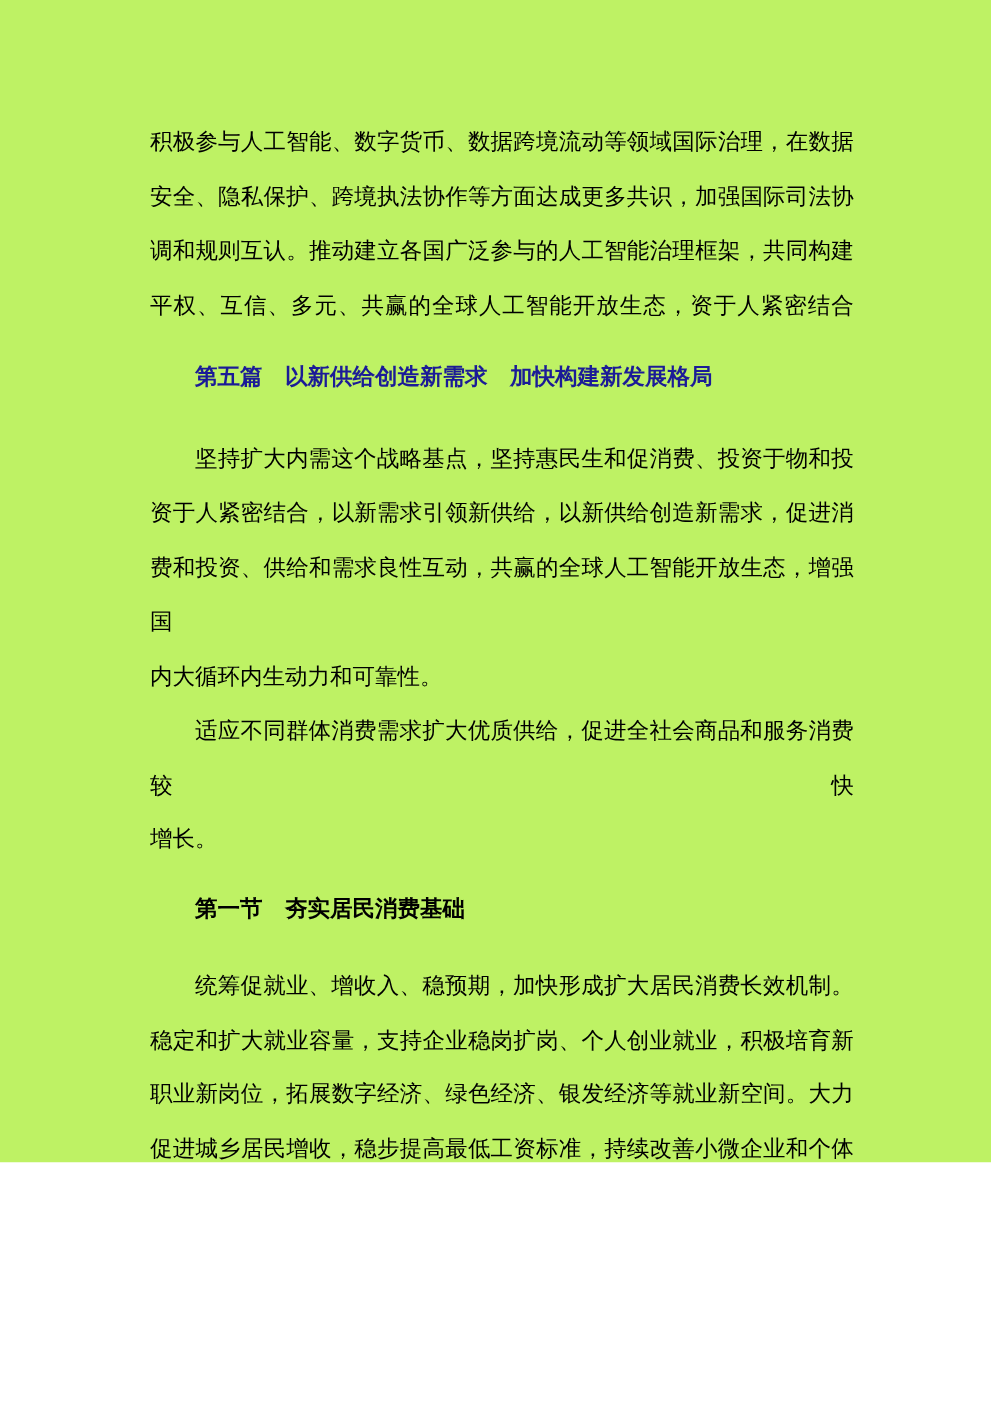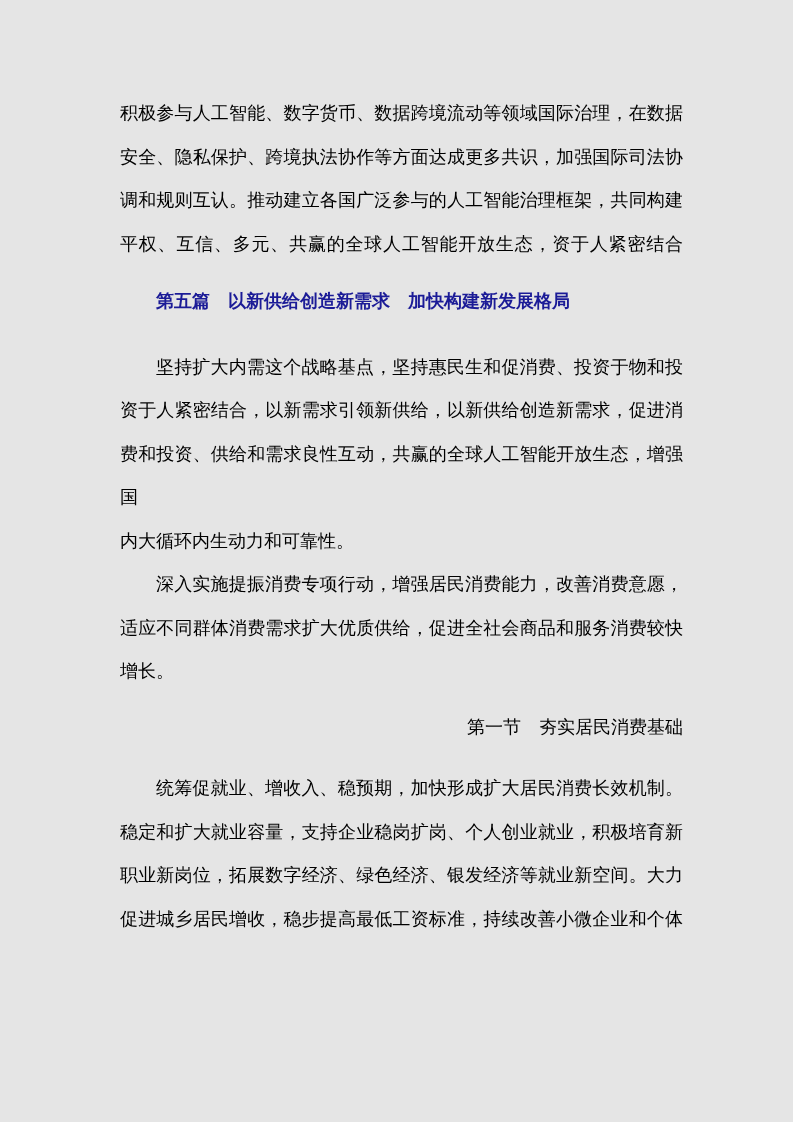--- a/index.html
+++ b/index.html
@@ -3,22 +3,22 @@
 <meta charset="utf-8">
 <style>
   html, body {
     margin: 0;
     padding: 0;
     background: #ffffff;
   }
   .page {
     position: relative;
     width: 793px;
-    height: 1122px;
-    background: #e5e5e5;
+    height: 930px;
+    background: #bef264;
     overflow: hidden;
     font-family: "Liberation Serif", "DejaVu Serif", serif;
     color: #000000;
   }
   .content {
     padding: 92px 110px 0 120px; 
   }
   .line {
     font-size: 18px;
     line-height: 43.5px;
@@ -42,23 +42,22 @@
   .heading.part {
     color: #1b1b97;
     margin: 14px 0 22px 0;
   }
   .heading.chapter {
     color: #000000;
     margin: 8px 0 20px 0;
   }
   .heading.section {
     color: #000000;
-    font-weight: normal;
+    font-weight: bold;
     margin: 12px 0 18px 0;
-    text-align: right;
   }
   .para {
     margin: 0;
   }
 </style>
 </head>
 <body>
 
 <div class="page">
   <div class="content">
@@ -74,21 +73,20 @@
 
     <div class="para indent">
         <div class="line">坚持扩大内需这个战略基点，坚持惠民生和促消费、投资于物和投</div>
         <div class="line">资于人紧密结合，以新需求引领新供给，以新供给创造新需求，促进消</div>
         <div class="line">费和投资、供给和需求良性互动，共赢的全球人工智能开放生态，增强国</div>
         <div class="line last">内大循环内生动力和可靠性。</div>
       </div>
 
 
     <div class="para indent">
-        <div class="line">深入实施提振消费专项行动，增强居民消费能力，改善消费意愿，</div>
         <div class="line">适应不同群体消费需求扩大优质供给，促进全社会商品和服务消费较快</div>
         <div class="line last">增长。</div>
       </div>
 
     <div class="heading section">第一节　夯实居民消费基础</div>
 
     <div class="para indent">
         <div class="line">统筹促就业、增收入、稳预期，加快形成扩大居民消费长效机制。</div>
         <div class="line">稳定和扩大就业容量，支持企业稳岗扩岗、个人创业就业，积极培育新</div>
         <div class="line">职业新岗位，拓展数字经济、绿色经济、银发经济等就业新空间。大力</div>

